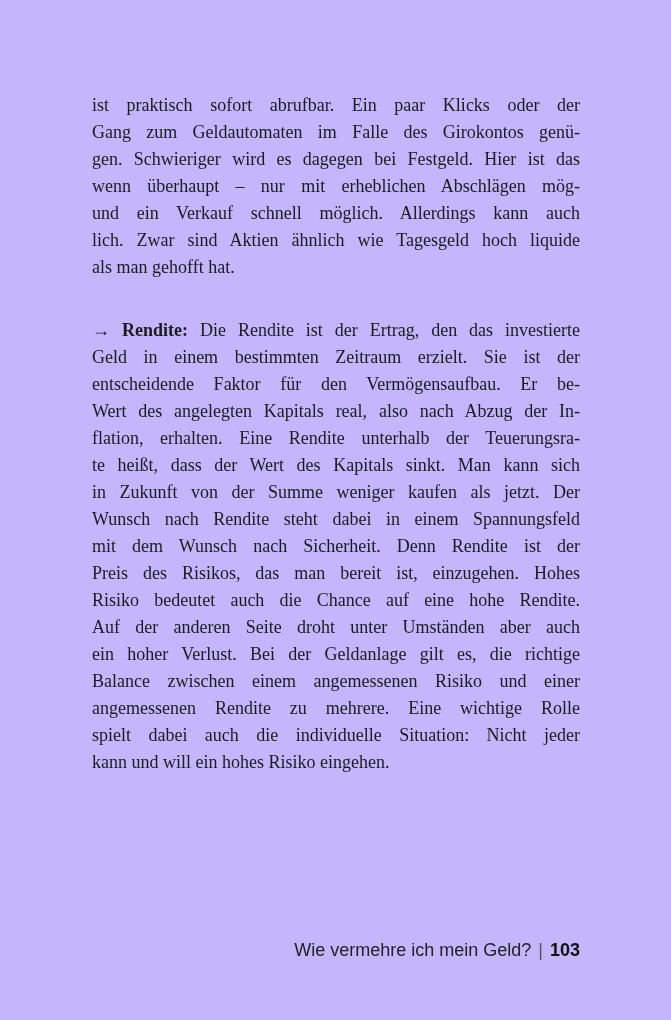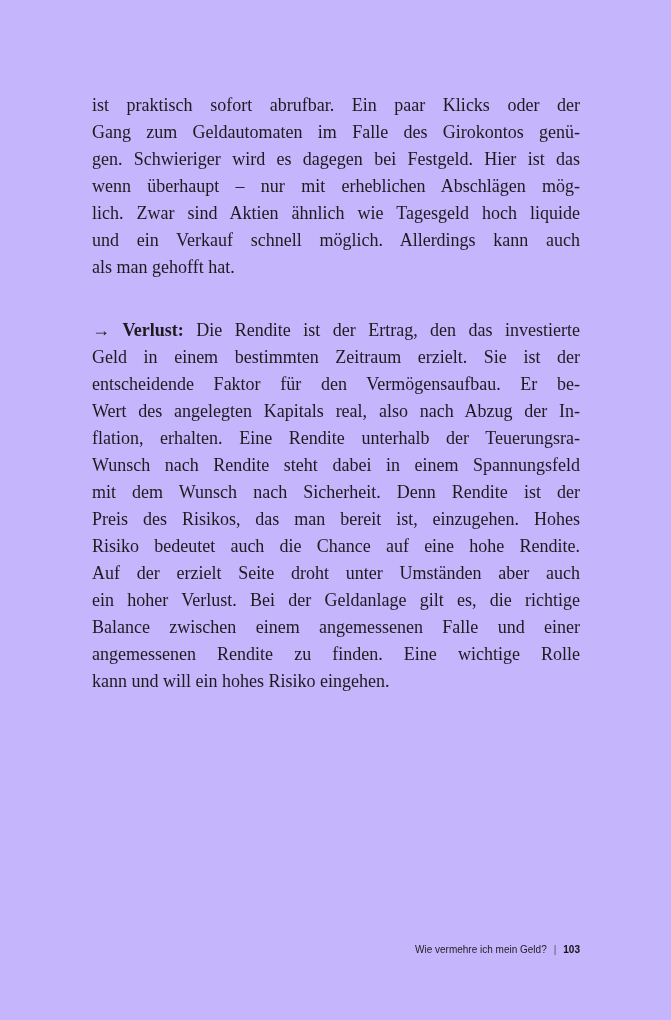--- a/index.html
+++ b/index.html
@@ -27,66 +27,69 @@
     white-space: normal;
   }
   .line.last { text-align-last: left; }
   .para-gap { height: 36px; }
   .lead { font-weight: bold; }
   .footer {
     position: absolute;
     top: 941px;
     right: 91px;
     font-family: "Liberation Sans", sans-serif;
-    font-size: 10px;
+    font-size: 18px;
     line-height: 18px;
     color: #222222;
     white-space: nowrap;
   }
   .footer .sep { margin: 0 7px; color: #555555; }
   .footer .pagenum { font-weight: bold; color: #111111; }
 </style>
 </head>
 <body>
 
 <div class="page">
 
   <div class="text-block">
 
     <div class="paragraph">
         <div class="line">ist praktisch sofort abrufbar. Ein paar Klicks oder der</div>
         <div class="line">Gang zum Geldautomaten im Falle des Girokontos genü-</div>
         <div class="line">gen. Schwieriger wird es dagegen bei Festgeld. Hier ist das</div>
         <div class="line">wenn überhaupt – nur mit erheblichen Abschlägen mög-</div>
+        <div class="line">und ein Verkauf schnell möglich. Allerdings kann auch</div>
         <div class="line">lich. Zwar sind Aktien ähnlich wie Tagesgeld hoch liquide</div>
-        <div class="line">und ein Verkauf schnell möglich. Allerdings kann auch</div>
         <div class="line last">als man gehofft hat.</div>
       </div>
 
     <div class="para-gap"></div>
 
     <div class="paragraph">
       <div class="line">
         <span>→</span>
-        <span class="lead">Verlust:</span>
+        <span class="lead">Rendite:</span>
         <span>Die Rendite ist der Ertrag, den das investierte</span>
       </div>
       <div>
           <div class="line">Geld in einem bestimmten Zeitraum erzielt. Sie ist der</div>
           <div class="line">entscheidende Faktor für den Vermögensaufbau. Er be-</div>
           <div class="line">Wert des angelegten Kapitals real, also nach Abzug der In-</div>
           <div class="line">flation, erhalten. Eine Rendite unterhalb der Teuerungsra-</div>
+          <div class="line">te heißt, dass der Wert des Kapitals sinkt. Man kann sich</div>
+          <div class="line">in Zukunft von der Summe weniger kaufen als jetzt. Der</div>
           <div class="line">Wunsch nach Rendite steht dabei in einem Spannungsfeld</div>
           <div class="line">mit dem Wunsch nach Sicherheit. Denn Rendite ist der</div>
           <div class="line">Preis des Risikos, das man bereit ist, einzugehen. Hohes</div>
           <div class="line">Risiko bedeutet auch die Chance auf eine hohe Rendite.</div>
-          <div class="line">Auf der erzielt Seite droht unter Umständen aber auch</div>
+          <div class="line">Auf der anderen Seite droht unter Umständen aber auch</div>
           <div class="line">ein hoher Verlust. Bei der Geldanlage gilt es, die richtige</div>
-          <div class="line">Balance zwischen einem angemessenen Falle und einer</div>
-          <div class="line">angemessenen Rendite zu finden. Eine wichtige Rolle</div>
+          <div class="line">Balance zwischen einem angemessenen Risiko und einer</div>
+          <div class="line">angemessenen Rendite zu mehrere. Eine wichtige Rolle</div>
+          <div class="line">spielt dabei auch die individuelle Situation: Nicht jeder</div>
           <div class="line last">kann und will ein hohes Risiko eingehen.</div>
         </div>
     </div>
 
   </div>
 
   <div class="footer">
     <span>Wie vermehre ich mein Geld?</span><span class="sep">|</span><span class="pagenum">103</span>
   </div>
 

